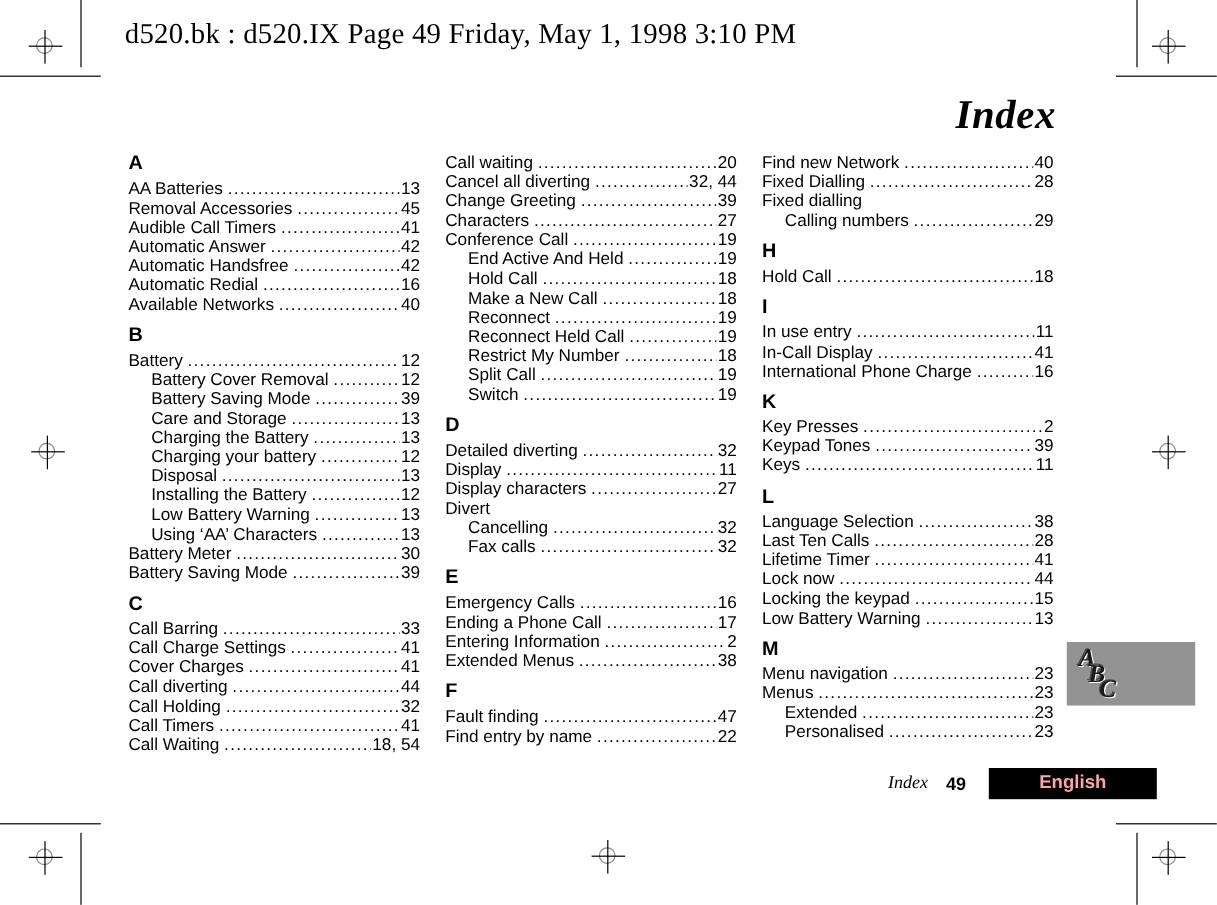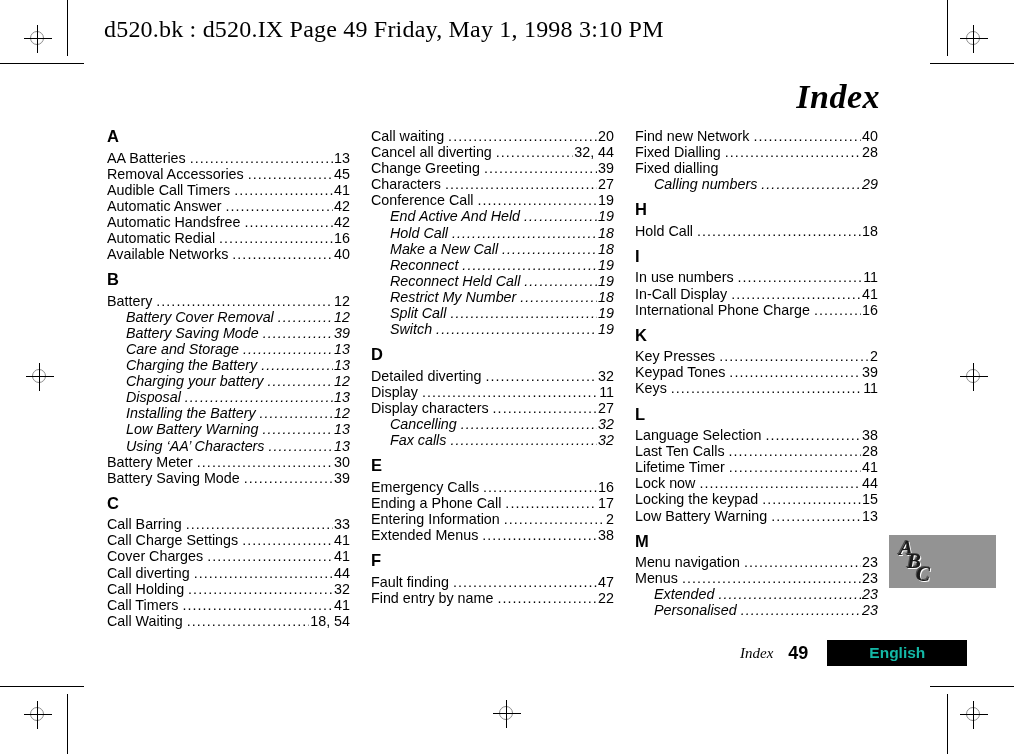--- a/index.html
+++ b/index.html
@@ -120,21 +120,20 @@
     letter-spacing: 1.05px;
     color: #000;
     min-width: 8px;
   }
   .entry .pageno {
     flex: 0 0 auto;
     padding-left: 1px;
   }
   .entry.sub {
     padding-left: 19px;
-    font-style: italic;
   }
   .entry.noleader .leader { visibility: hidden; }
 
   
   .thumb-tab {
     position: absolute;
     left: 889px;
     top: 535px;
     width: 107px;
     height: 53px;
@@ -170,27 +169,27 @@
     align-items: center;
     height: 26px;
   }
   .footer .foot-label {
     font-family: "Liberation Serif", serif;
     font-style: italic;
     font-size: 15px;
     padding-right: 15px;
   }
   .footer .foot-page {
-    font-size: 18px;
+    font-size: 15px;
     font-weight: bold;
     padding-right: 19px;
   }
   .footer .lang-tab {
     background: #000000;
-    color: #14b8a6;
+    color: #fca5a5;
     font-size: 15.5px;
     font-weight: bold;
     width: 140px;
     height: 26px;
     line-height: 26px;
     text-align: center;
   }
 </style>
 </head>
 <body>
@@ -464,20 +463,25 @@
         <div class="entry">
           <span class="label">Display</span>
           <span class="leader">..........................................................................................</span>
           <span class="pageno">11</span>
         </div>
         <div class="entry">
           <span class="label">Display characters</span>
           <span class="leader">..........................................................................................</span>
           <span class="pageno">27</span>
         </div>
+        <div class="entry noleader">
+          <span class="label">Divert</span>
+          <span class="leader">..........................................................................................</span>
+          <span class="pageno"></span>
+        </div>
         <div class="entry sub">
           <span class="label">Cancelling</span>
           <span class="leader">..........................................................................................</span>
           <span class="pageno">32</span>
         </div>
         <div class="entry sub">
           <span class="label">Fax calls</span>
           <span class="leader">..........................................................................................</span>
           <span class="pageno">32</span>
         </div>
@@ -546,21 +550,21 @@
         <div class="sec-letter">H</div>
         <div class="entry">
           <span class="label">Hold Call</span>
           <span class="leader">..........................................................................................</span>
           <span class="pageno">18</span>
         </div>
       </div>
       <div class="sec">
         <div class="sec-letter">I</div>
         <div class="entry">
-          <span class="label">In use numbers</span>
+          <span class="label">In use entry</span>
           <span class="leader">..........................................................................................</span>
           <span class="pageno">11</span>
         </div>
         <div class="entry">
           <span class="label">In-Call Display</span>
           <span class="leader">..........................................................................................</span>
           <span class="pageno">41</span>
         </div>
         <div class="entry">
           <span class="label">International Phone Charge</span>

